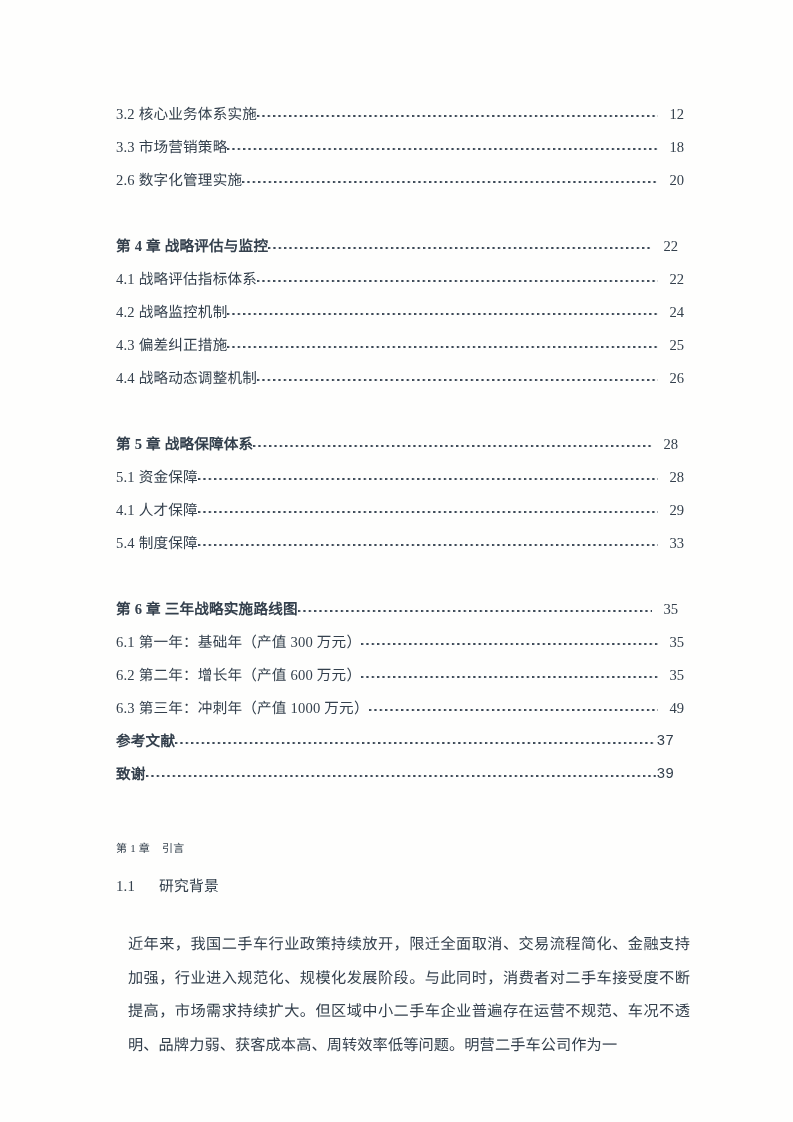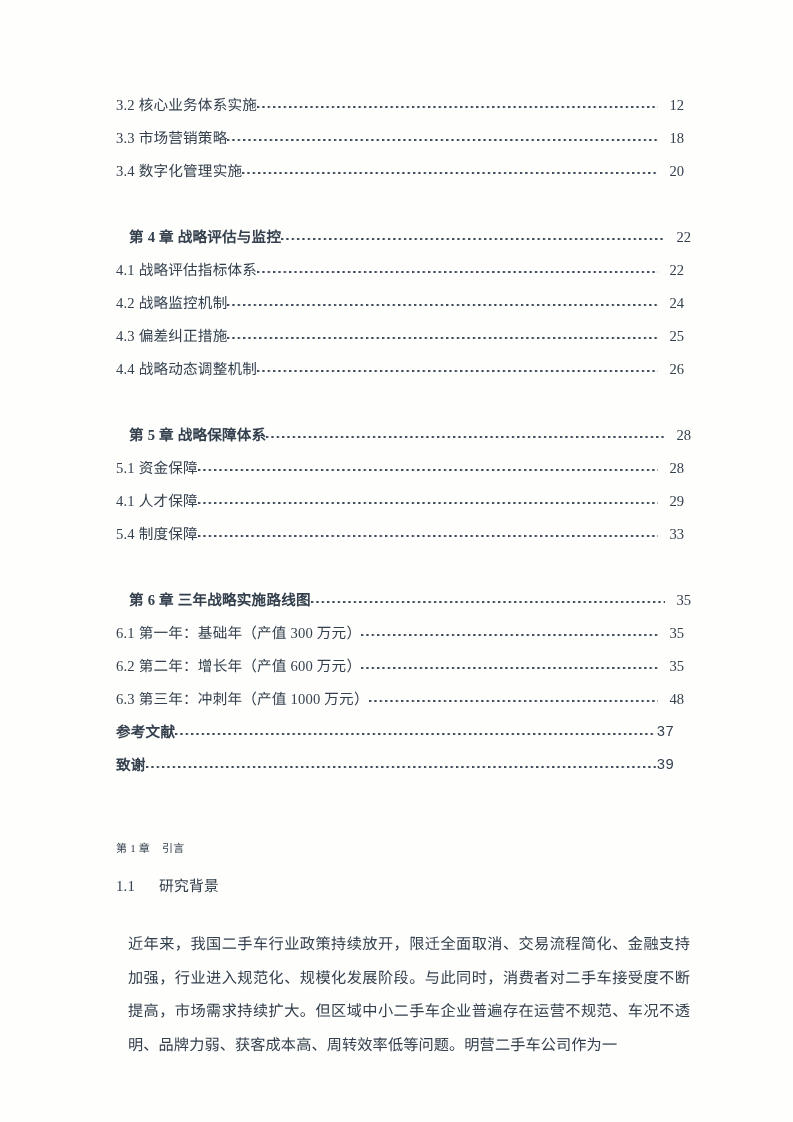--- a/index.html
+++ b/index.html
@@ -23,21 +23,21 @@
   .content {
     position: absolute;
     left: 116px;
     top: 98px;
     width: 562px;
   }
 
   
   .toc-entry {
     display: flex;
-    align-items: flex-start;
+    align-items: center;
     width: 100%;
     font-size: 14.6px;
     line-height: 1;
     height: 33px;
     white-space: nowrap;
   }
   .toc-entry .title {
     flex: 0 0 auto;
     letter-spacing: 0.2px;
   }
@@ -63,21 +63,21 @@
   .toc-entry .pageno {
     flex: 0 0 auto;
     text-align: right;
     font-size: 14.6px;
   }
 
   
   .gap-wide  .pageno { padding-left: 11px; }
   .gap-none  .pageno { padding-left: 0px; font-family: Liberation Mono, monospace; }
 
-  .w-ch   { width: 562px; margin-left: 13px; }   
+  .w-ch   { width: 562px; }   
   .w-sub  { width: 568px; }   
   .w-back { width: 558px; }
 
   .chapter .title { font-weight: 700; }
   .backmatter .title { font-weight: 700; }
 
   .block-gap { height: 33px; }
 
   
   .body-section { margin-top: 52px; }
@@ -121,21 +121,21 @@
           <span class="title">3.2  核心业务体系实施</span>
           <span class="leader"></span>
           <span class="pageno">12</span>
         </div>
         <div class="toc-entry section gap-wide w-sub">
           <span class="title">3.3  市场营销策略</span>
           <span class="leader"></span>
           <span class="pageno">18</span>
         </div>
         <div class="toc-entry section gap-wide w-sub">
-          <span class="title">3.4  数字化管理实施</span>
+          <span class="title">2.6  数字化管理实施</span>
           <span class="leader"></span>
           <span class="pageno">20</span>
         </div>
         <div class="block-gap"></div>
         <div class="toc-entry chapter gap-wide w-ch">
           <span class="title">第 4 章  战略评估与监控</span>
           <span class="leader"></span>
           <span class="pageno">22</span>
         </div>
         <div class="toc-entry section gap-wide w-sub">
@@ -191,21 +191,21 @@
           <span class="pageno">35</span>
         </div>
         <div class="toc-entry section gap-wide w-sub">
           <span class="title">6.2  第二年：增长年（产值 600 万元）</span>
           <span class="leader"></span>
           <span class="pageno">35</span>
         </div>
         <div class="toc-entry section gap-wide w-sub">
           <span class="title">6.3  第三年：冲刺年（产值 1000 万元）</span>
           <span class="leader"></span>
-          <span class="pageno">48</span>
+          <span class="pageno">49</span>
         </div>
         <div class="toc-entry backmatter gap-none w-back">
           <span class="title">参考文献</span>
           <span class="leader"></span>
           <span class="pageno">37</span>
         </div>
         <div class="toc-entry backmatter gap-none w-back">
           <span class="title">致谢</span>
           <span class="leader"></span>
           <span class="pageno">39</span>

